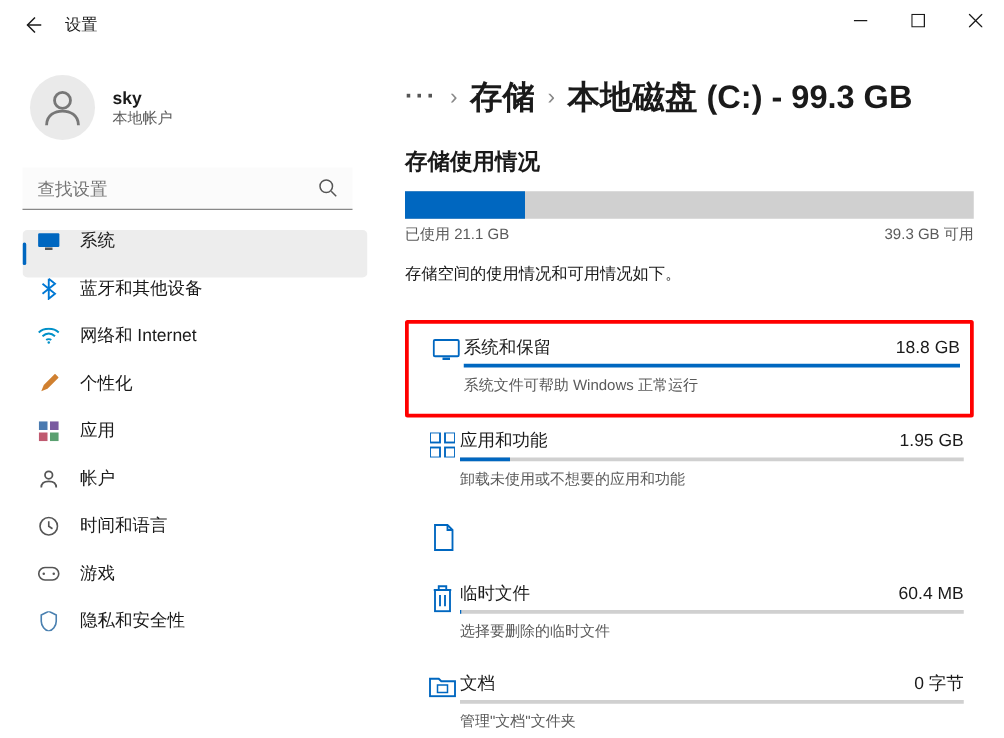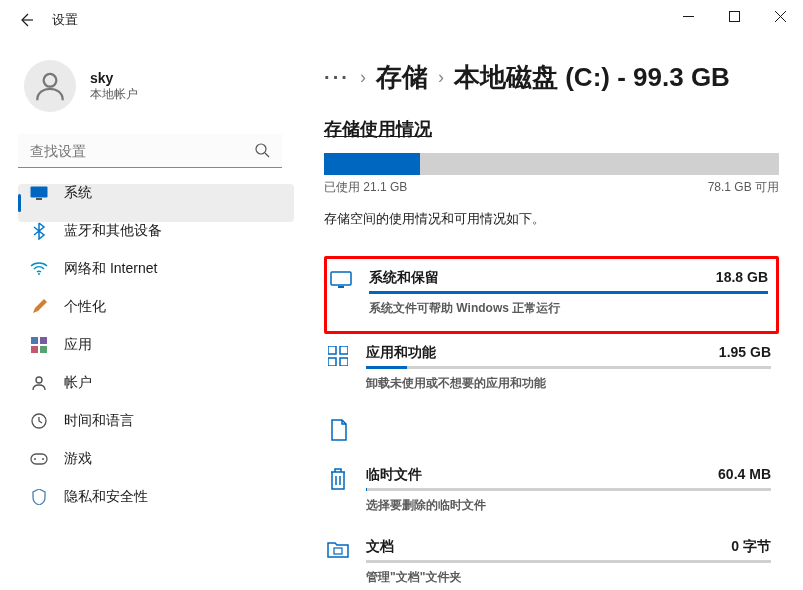--- a/index.html
+++ b/index.html
@@ -20,26 +20,26 @@
 .search .icon { position: absolute; right: 12px; top: 8px; }
 .nav { overflow-y: auto; }
 .nav-item { display: flex; align-items: flex-start; height: 38px; padding-left: 12px; border-radius: 4px; cursor: pointer; position: relative; gap: 16px; }
 .nav-item.active { background: #ededed; }
 .nav-item.active::before { content:""; position:absolute; left:0; top:10px; width:3px; height:18px; background:#0067c0; border-radius:2px; }
 .nav-icon { width: 18px; height: 18px; display: flex; align-items: center; justify-content: center; }
 .main { flex: 1; padding: 20px 24px 0 24px; overflow-y: auto; }
 .breadcrumb { display: flex; align-items: center; gap: 10px; font-size: 26px; font-weight: 600; margin-bottom: 22px; }
 .bc-sep { color: #888; font-weight: 400; font-size: 18px; }
 .bc-ellipsis { font-size: 20px; color: #555; letter-spacing: 2px; }
-.section-title { font-size: 18px; font-weight: 600; margin-bottom: 12px; text-decoration: underline; }
+.section-title { font-size: 18px; font-weight: 600; margin-bottom: 12px; }
 .usage-bar { width: 100%; height: 22px; background: #d0d0d0; position: relative; }
 .usage-fill { height: 100%; background: #0067c0; }
 .usage-labels { display: flex; justify-content: space-between; font-size: 12px; color: #5a5a5a; margin-top: 4px; margin-bottom: 14px; }
 .usage-desc { font-size: 13px; margin-bottom: 28px; }
-.cat { display: flex; gap: 14px; padding: 10px 8px 14px 0; cursor: pointer; font-weight: bold; }
+.cat { display: flex; gap: 0; padding: 10px 8px 14px 16px; cursor: pointer; }
 .cat-icon { width: 28px; display: flex; justify-content: center; padding-top: 2px; }
 .cat-body { flex: 1; }
 .cat-head { display: flex; justify-content: space-between; font-size: 14px; margin-bottom: 4px; }
 .cat-bar { height: 3px; background: #d0d0d0; margin-bottom: 6px; position: relative; }
 .cat-fill { height: 100%; background: #0067c0; }
 .cat-sub { font-size: 12px; color: #5a5a5a; }
 .highlight { border: 3px solid #ff0000; border-radius: 2px; }
 svg { display: block; }
 </style>
 </head>
@@ -188,21 +188,21 @@
       <span class="bc-sep">›</span>
       <span style="white-space:nowrap">本地磁盘 (C:) - 99.3 GB</span>
     </div>
 
     <div class="section-title">存储使用情况</div>
     <div class="usage-bar">
       <div class="usage-fill" id="usage-fill" style="width: 21.2%;"></div>
     </div>
     <div class="usage-labels">
       <span>已使用 21.1 GB</span>
-      <span>78.1 GB 可用</span>
+      <span>39.3 GB 可用</span>
     </div>
     <div class="usage-desc">存储空间的使用情况和可用情况如下。</div>
 
     <div id="categories">
         <div class="cat highlight">
           <div class="cat-icon">
             <svg width="22" height="18">
               <rect x="1" y="1" width="20" height="13" rx="1" stroke="#0067c0" stroke-width="1.5" fill="none"></rect>
               <rect x="8" y="15" width="6" height="2" fill="#0067c0"></rect>
             </svg>

